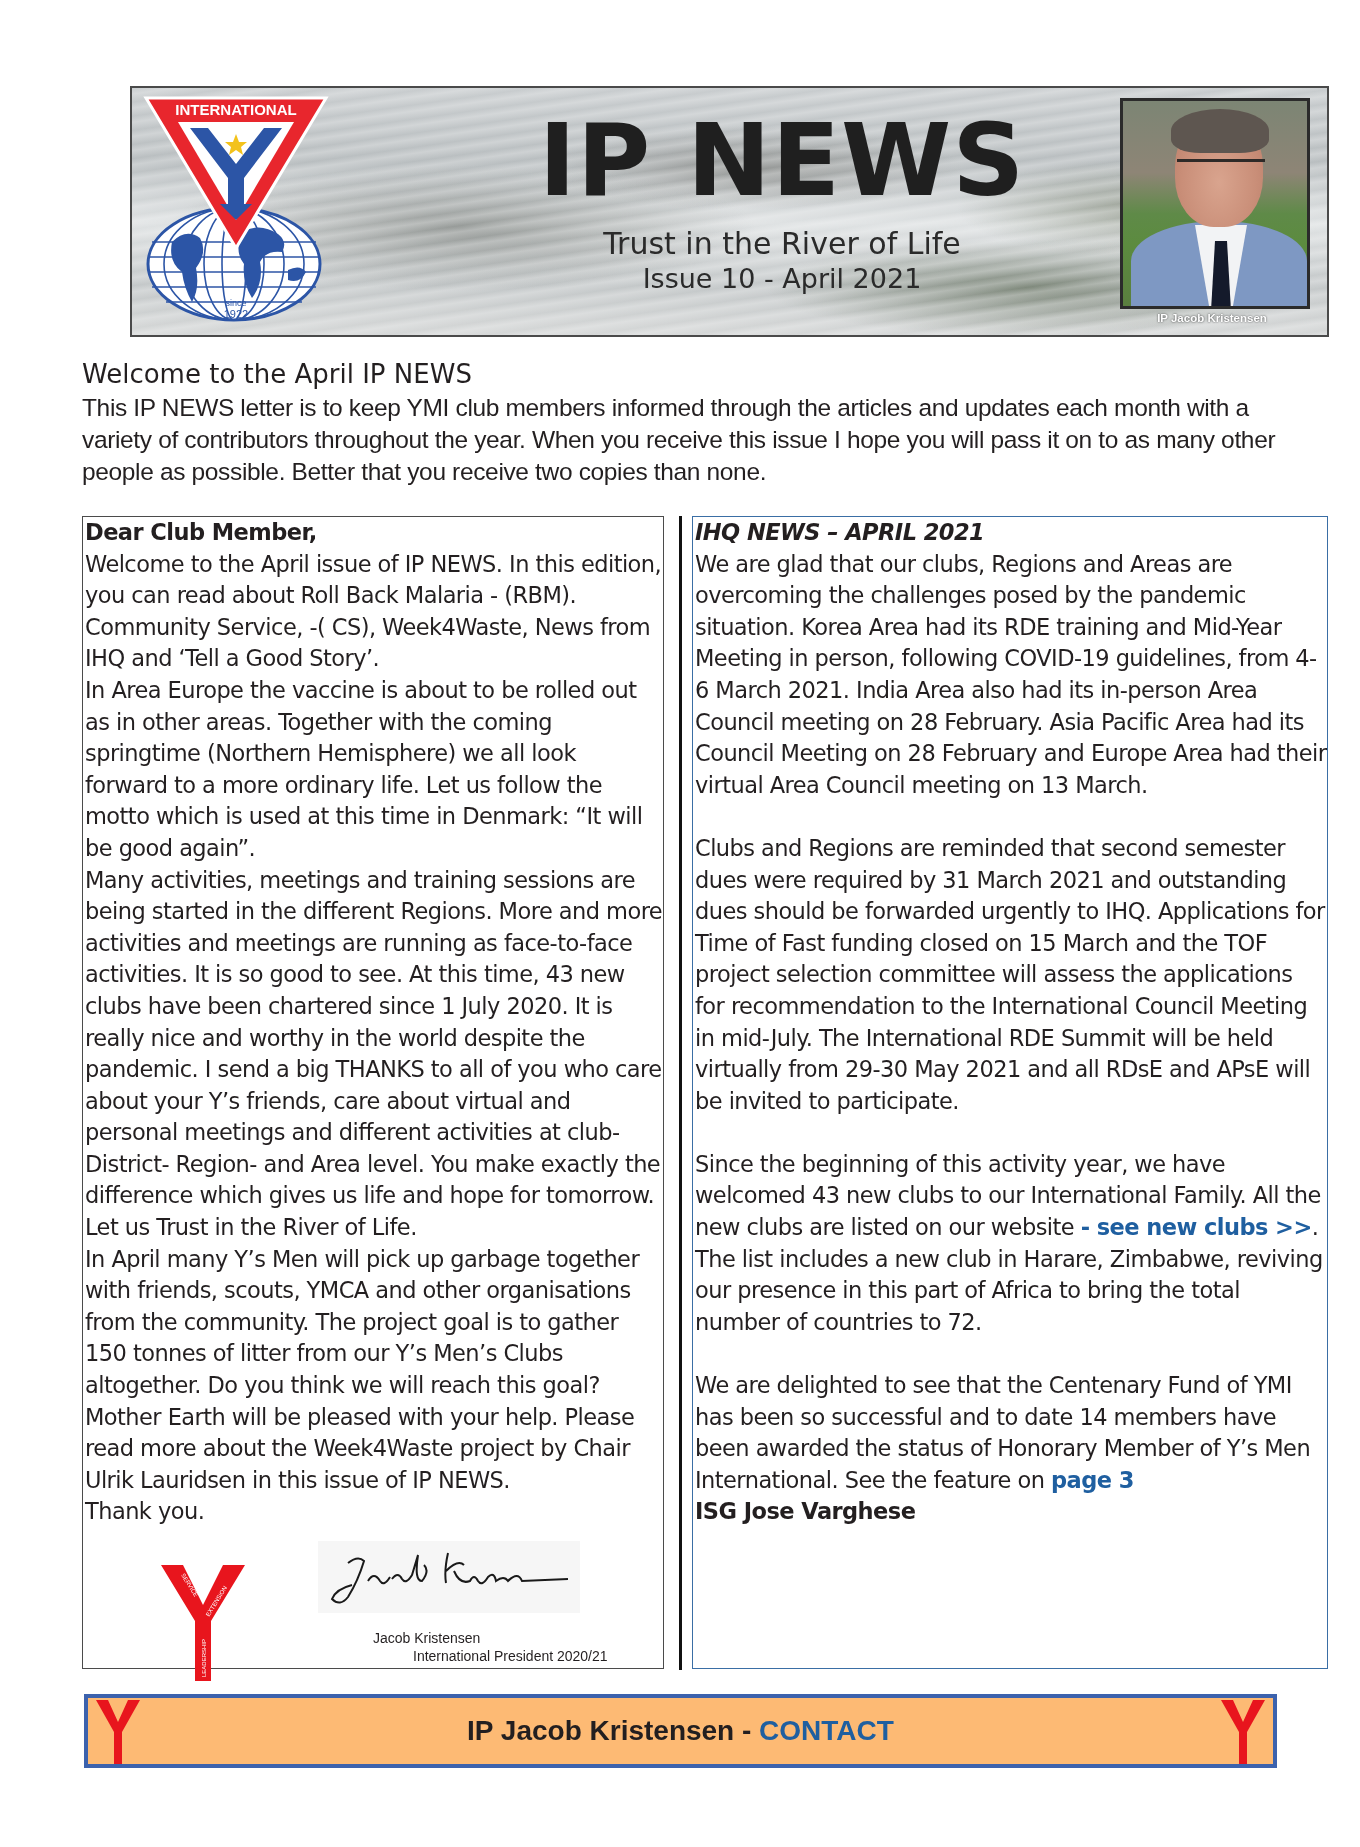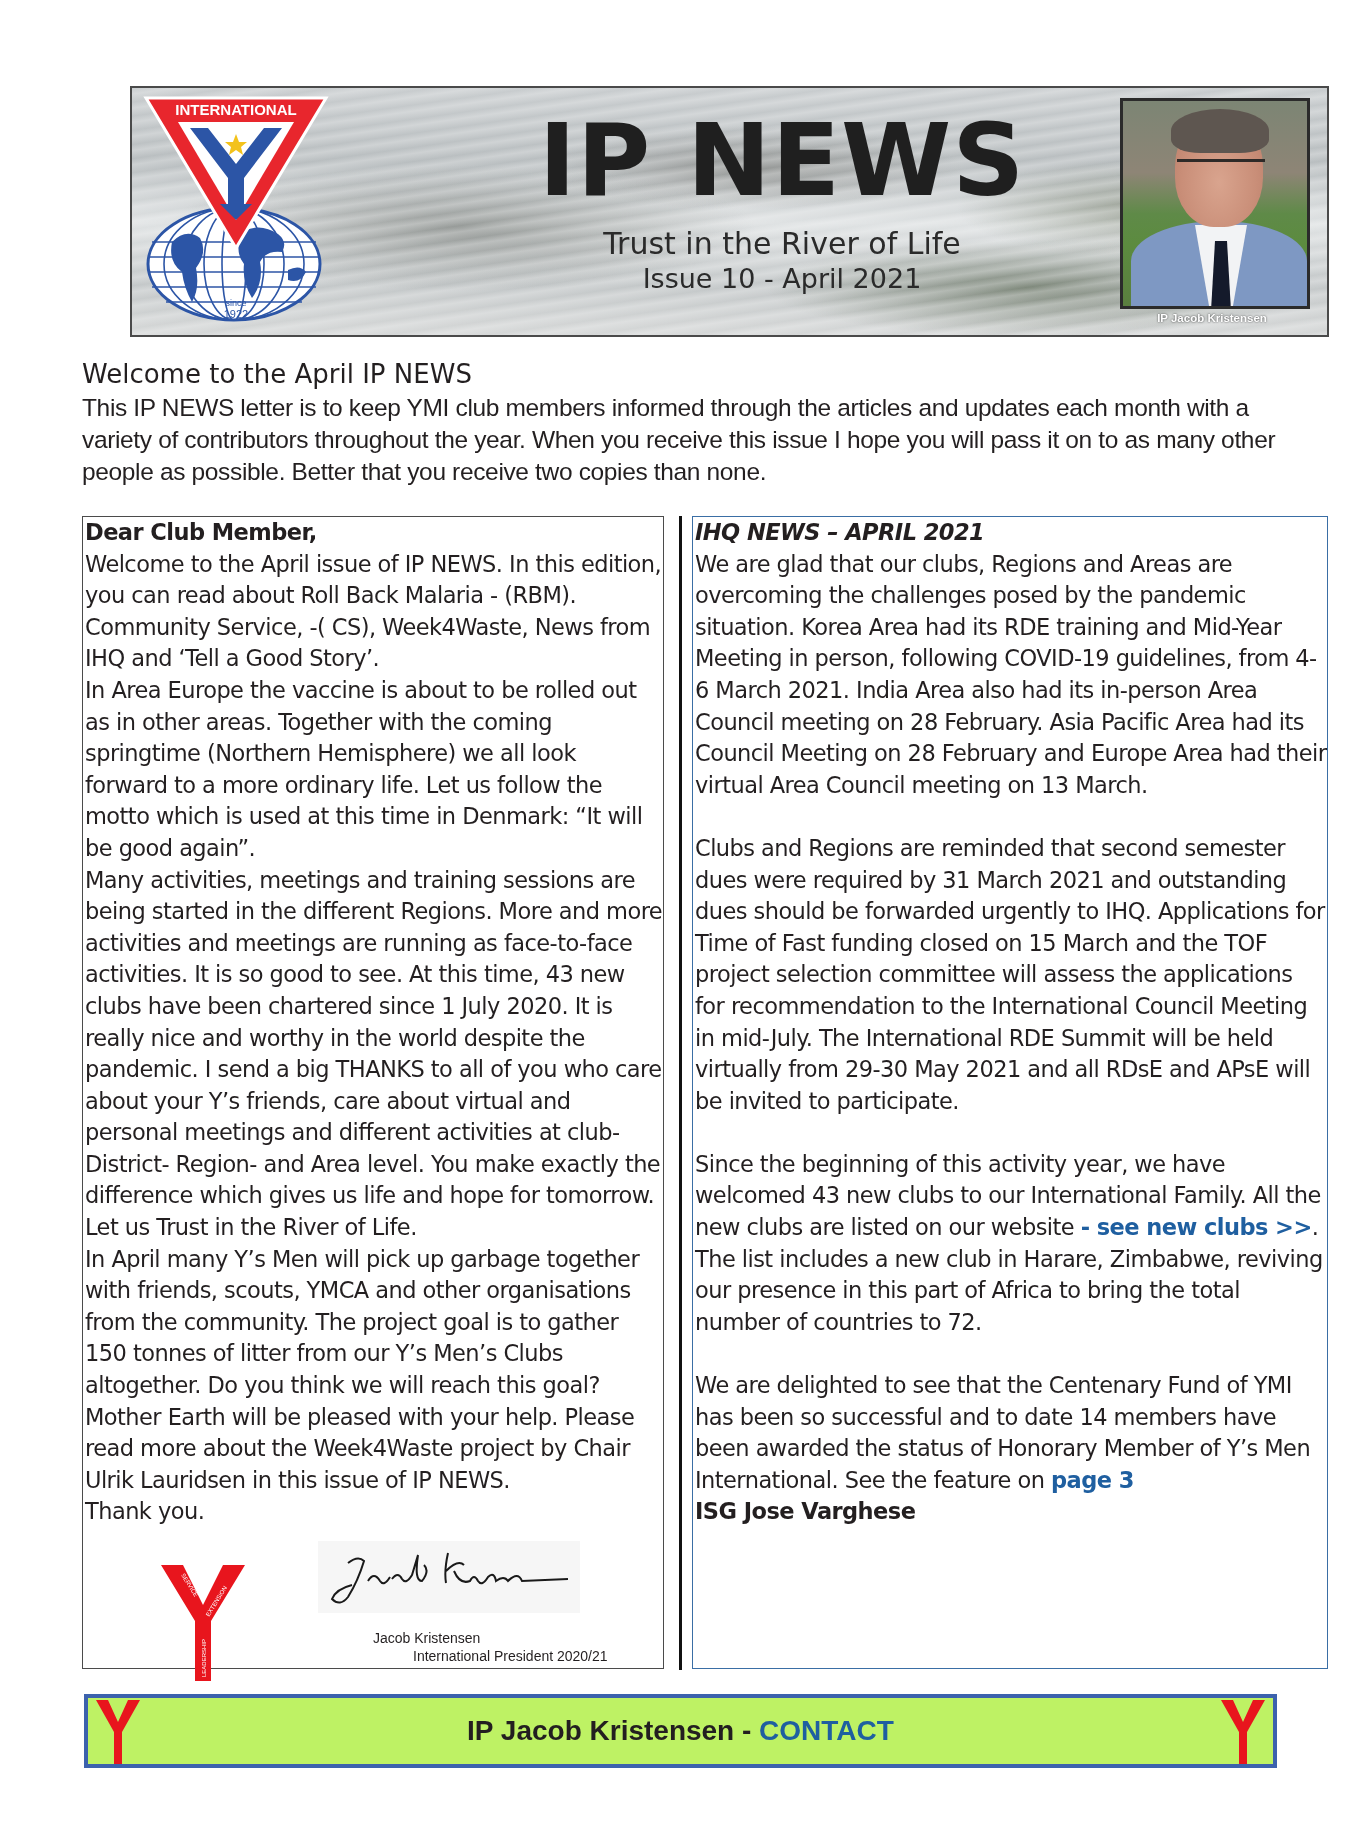--- a/index.html
+++ b/index.html
@@ -78,21 +78,21 @@
   #sig-image { position:absolute; left:235px; top:1024px; width:262px; height:72px;
                background:#f6f6f6; }
   #sig-image svg { position:absolute; left:0; top:0; }
   #sig-name { position:absolute; left:290px; top:1112px; font-size:14px; line-height:18px;
               font-family:"Liberation Sans", sans-serif; color:#231f20; }
   #sig-role { position:absolute; left:290px; top:1130px; font-size:14px; line-height:18px;
               font-family:"Liberation Sans", sans-serif; color:#231f20;margin-left:40px; }
 
   
   #footer { position:absolute; left:84px; top:1694px; width:1193px; height:74px;
-            border:4px solid #3c62ad; box-sizing:border-box; background:#bef264; }
+            border:4px solid #3c62ad; box-sizing:border-box; background:#fdba74; }
   #footer-y-left { position:absolute; left:8px; top:2px; width:44px; height:64px; }
   #footer-y-right { position:absolute; right:8px; top:2px; width:44px; height:64px; }
   #footer-text { position:absolute; left:0; right:0; top:16px; text-align:center;
                  font-size:28px; line-height:34px; font-weight:bold; color:#231f20;
                  font-family:"Liberation Sans", sans-serif; }
   #footer-link { color:#1f5fa0; cursor:pointer; }
 </style>
 </head>
 <body>
 

